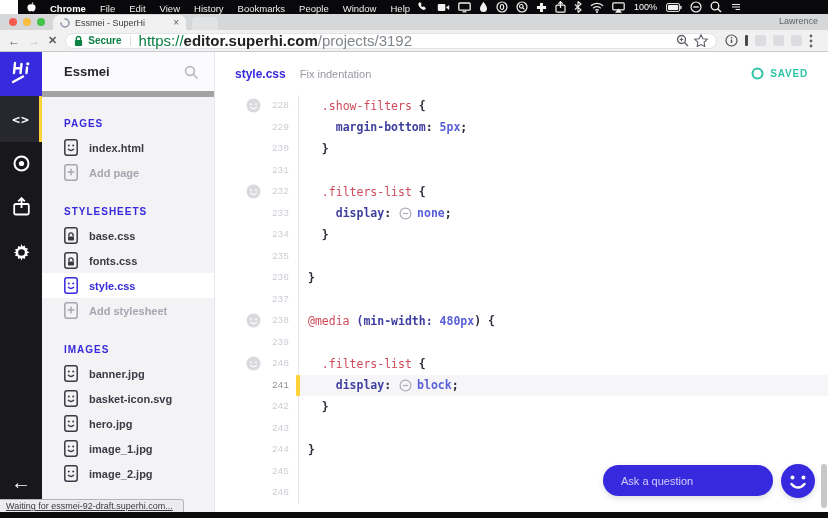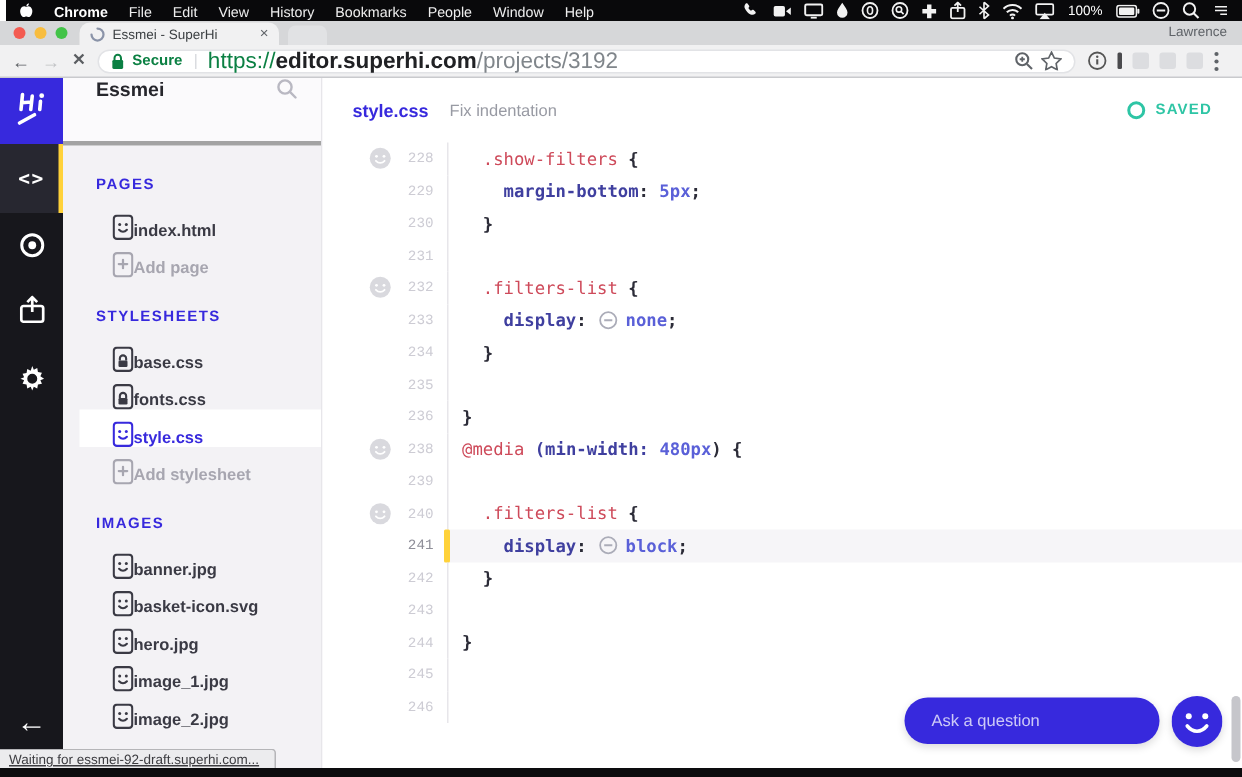--- a/index.html
+++ b/index.html
@@ -1,18 +1,18 @@
 <!DOCTYPE html>
 <html><head>
 <meta charset="utf-8">
 <style>
   html,body{margin:0;padding:0;background:#000;}
   .screen{position:relative;width:828px;height:518px;overflow:hidden;font-family:"Liberation Sans",sans-serif;background:#fff;-webkit-font-smoothing:antialiased;}
   
-  .menubar{position:absolute;top:0;left:4px;right:0;height:14px;background:#09090b;color:#f4f4f6;display:flex;align-items:center;justify-content:space-between;padding:0 8px;box-sizing:border-box;}
+  .menubar{position:absolute;top:0;left:18px;right:0;height:14px;background:#09090b;color:#f4f4f6;display:flex;align-items:center;justify-content:flex-start;padding:0 8px;box-sizing:border-box;}
   .mb-left{display:flex;align-items:center;gap:0;}
   .mb-apple{display:inline-flex;margin-right:6px;}
   .mi{font-size:9.5px;padding:0 7px;color:#eee;}
   .mi.b{font-weight:700;color:#fff;}
   .mb-right{display:flex;align-items:center;gap:8px;}
   .sti{display:inline-flex;align-items:center;opacity:.95;}
   .batt-text{font-size:9px;color:#fff;margin:0 1px;}
   
   .tabstrip{position:absolute;top:14px;left:0;right:0;height:20px;background:#d6d7d9;}
   .tl{position:absolute;top:4px;width:8px;height:8px;border-radius:50%;}
@@ -39,26 +39,26 @@
   .rail{position:absolute;left:0;top:0;bottom:0;width:42px;background:#17171c;}
   .rail-logo{position:absolute;top:0;left:0;width:42px;height:44px;background:#3729dd;display:flex;align-items:center;justify-content:center;}
   .rail-item{position:absolute;left:0;width:42px;display:flex;align-items:center;justify-content:center;}
   .rail-code{top:44px;height:46px;background:#272730;}
   .rail-stripe{position:absolute;right:0;top:0;bottom:0;width:3.5px;background:#ffd23a;}
   .code-glyph{color:#fff;font-weight:700;font-size:13px;letter-spacing:1px;font-family:"DejaVu Sans Mono",monospace;}
   .rail-eye{top:97px;height:28px;} .rail-share{top:140px;height:28px;} .rail-gear{top:186px;height:28px;}
   .rail-back{position:absolute;left:0;bottom:18px;width:42px;text-align:center;color:#fff;font-size:20px;font-weight:700;}
   
   .files{position:absolute;left:42px;top:0;bottom:0;width:173px;background:#f3f2f5;border-right:1px solid #e7e6ea;box-sizing:border-box;overflow:hidden;}
-  .files-head{height:45px;background:#fbfafc;border-bottom:3px solid #a3a3a3;display:flex;align-items:flex-start;justify-content:space-between;padding:0 16px 0 22px;box-sizing:border-box;}
+  .files-head{height:45px;background:#fbfafc;border-bottom:6px solid #a3a3a3;display:flex;align-items:center;justify-content:space-between;padding:0 16px 0 22px;box-sizing:border-box;}
   .proj{font-size:13px;font-weight:800;color:#26262c;}
   .fsearch{color:#b9b8c2;display:inline-flex;}
   .sec{margin-top:16px;}
   .sec-title{height:22px;line-height:22px;padding-left:22px;font-size:10px;font-weight:800;letter-spacing:1px;color:#3729dd;}
-  .frow{height:25px;display:flex;align-items:flex-end;padding-left:22px;color:#3a3a44;margin-left:11px;}
+  .frow{height:25px;display:flex;align-items:center;gap:11px;padding-left:22px;color:#3a3a44;}
   .frow .flabel{font-size:11px;font-weight:700;}
   .frow.muted{color:#a7a6b0;}
   .frow.sel{background:#fff;color:#3729dd;}
   .ficon{display:inline-flex;width:14px;}
   .partial-icon{position:absolute;left:22px;bottom:-6px;color:#3a3a44;display:inline-flex;}
   
   .editor{position:absolute;left:215px;top:0;right:0;bottom:0;background:#fff;overflow:hidden;}
   .ed-head{height:43px;display:flex;align-items:center;padding:0 20px;box-sizing:border-box;}
   .ed-file{font-size:12px;font-weight:800;color:#3729dd;}
   .ed-action{font-size:11px;color:#989aa3;margin-left:14px;}
@@ -512,20 +512,25 @@
             <span class="c-comment"></span>
             <span class="c-num">235</span>
             <span class="c-code"></span>
           </div>
           <div class="crow">
             <span class="c-comment"></span>
             <span class="c-num">236</span>
             <span class="c-code"><span class="tk-pun">}</span></span>
           </div>
           <div class="crow">
+            <span class="c-comment"></span>
+            <span class="c-num">237</span>
+            <span class="c-code"></span>
+          </div>
+          <div class="crow">
             <span class="c-comment">
               <svg width="15" height="15" viewBox="0 0 15 15">
                 <circle cx="7.5" cy="7.5" r="7" fill="#d9d9de"></circle>
                 <circle cx="5" cy="6.2" r=".95" fill="#fff"></circle>
                 <circle cx="10" cy="6.2" r=".95" fill="#fff"></circle>
                 <path d="M4.6 9.2c1.7 1.9 4.1 1.9 5.8 0" fill="none" stroke="#fff" stroke-width="1.2" stroke-linecap="round"></path>
               </svg>
             </span>
             <span class="c-num">238</span>
             <span class="c-code"><span class="tk-sel">@media</span><span class="tk-pun"> </span><span class="tk-prop">(min-width:</span><span class="tk-pun"> </span><span class="tk-val">480px</span><span class="tk-pun">) {</span></span>

